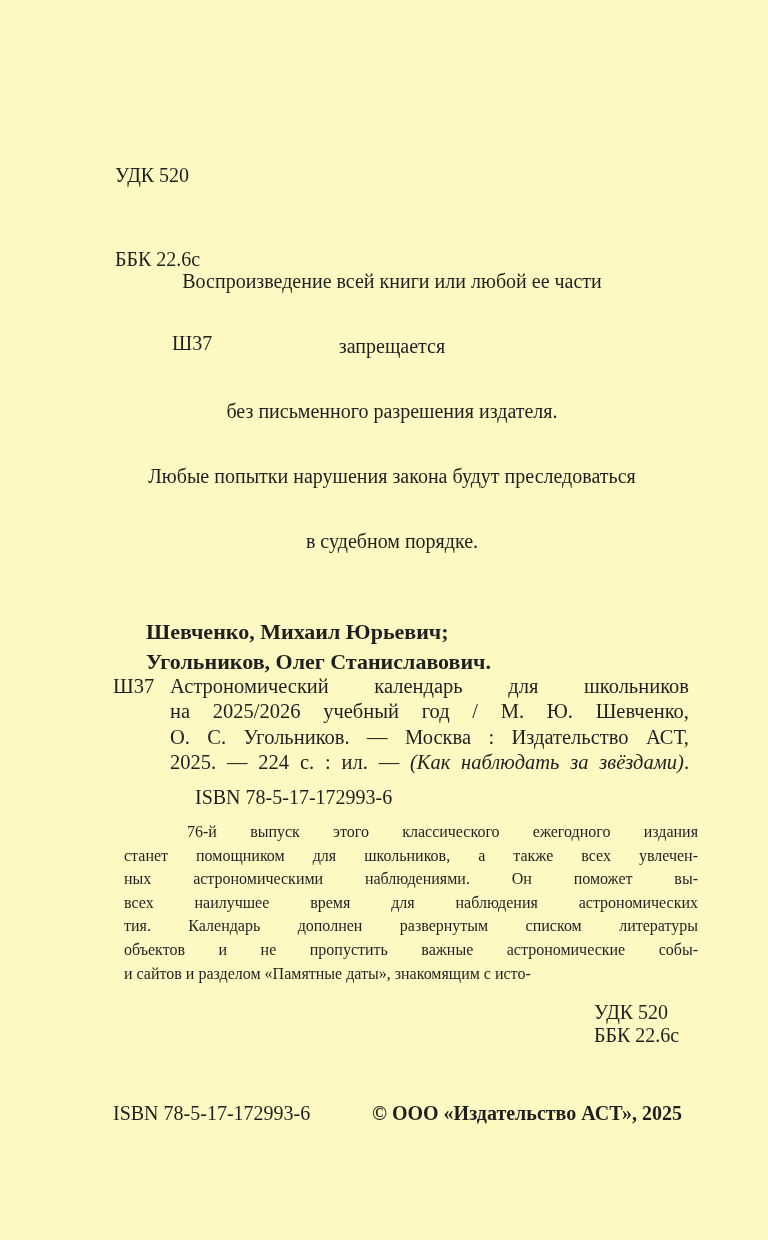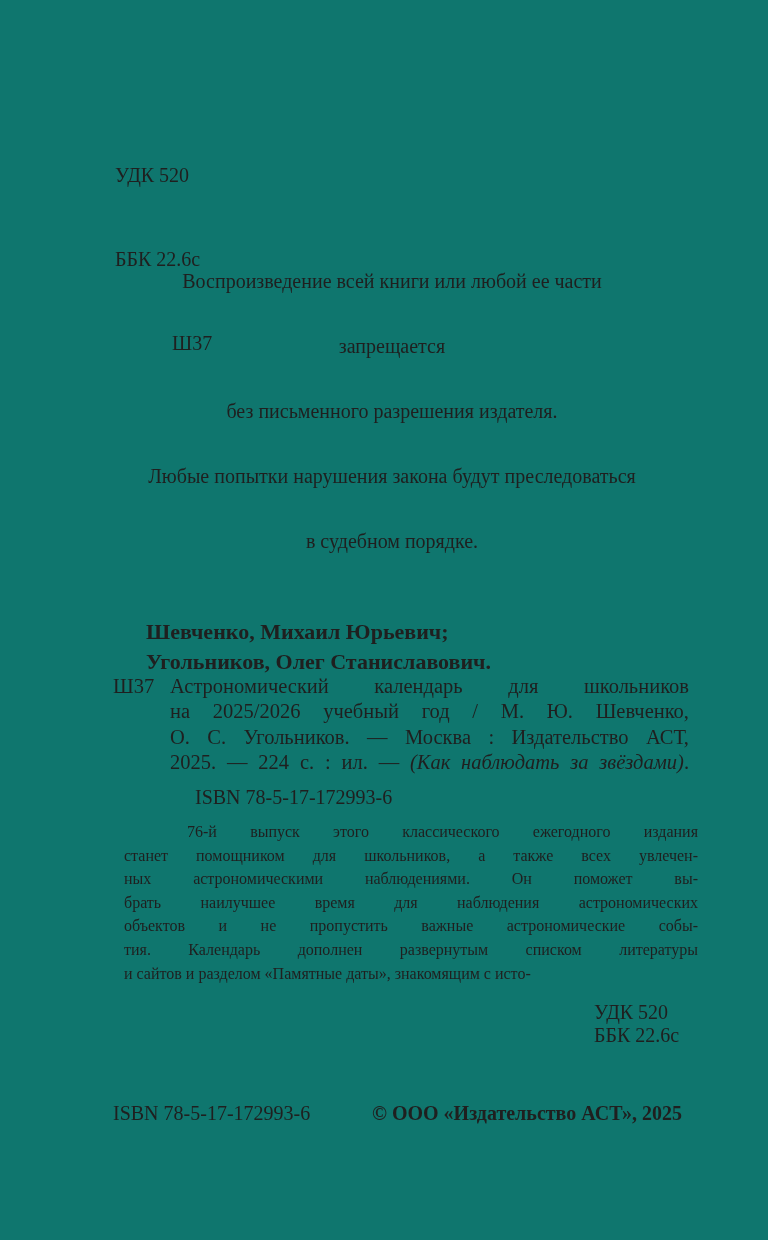--- a/index.html
+++ b/index.html
@@ -5,21 +5,21 @@
   html, body {
     margin: 0;
     padding: 0;
     background: #e8e8e8;
   }
   .page {
     position: relative;
     width: 768px;
     height: 1240px;
     margin: 0 auto;
-    background: #0f766e;
+    background: #fef9c3;
     color: #1f1f1f;
     font-family: "Liberation Serif", "DejaVu Serif", serif;
     overflow: hidden;
   }
   .abs { position: absolute; }
 
   
   .header-block {
     left: 115px;
     top: 105px;
@@ -146,23 +146,23 @@
     <div class="jline">О. С. Угольников. — Москва : Издательство АСТ,</div>
     <div class="jline"><span>2025. — 224 с. : ил. — </span><span class="italic">(Как наблюдать за звёздами)</span><span>.</span></div>
   </div>
 
   <div class="abs isbn-mid">ISBN 78-5-17-172993-6</div>
 
   <div class="abs annotation">
       <div class="line">76-й выпуск этого классического ежегодного издания</div>
       <div class="line">станет помощником для школьников, а также всех увлечен-</div>
       <div class="line">ных астрономическими наблюдениями. Он поможет вы-</div>
-      <div class="line">брать наилучшее время для наблюдения астрономических</div>
+      <div class="line">всех наилучшее время для наблюдения астрономических</div>
+      <div class="line">тия. Календарь дополнен развернутым списком литературы</div>
       <div class="line">объектов и не пропустить важные астрономические собы-</div>
-      <div class="line">тия. Календарь дополнен развернутым списком литературы</div>
       <div class="line">и сайтов и разделом «Памятные даты», знакомящим с исто-</div>
     </div>
 
   <div class="abs udk-right"><div class="line">УДК 520</div><div class="line">ББК 22.6с</div></div>
 
   <div class="abs footer-isbn">ISBN 78-5-17-172993-6</div>
   <div class="abs footer-copyright">© ООО «Издательство АСТ», 2025</div>
 
 </div>
 

